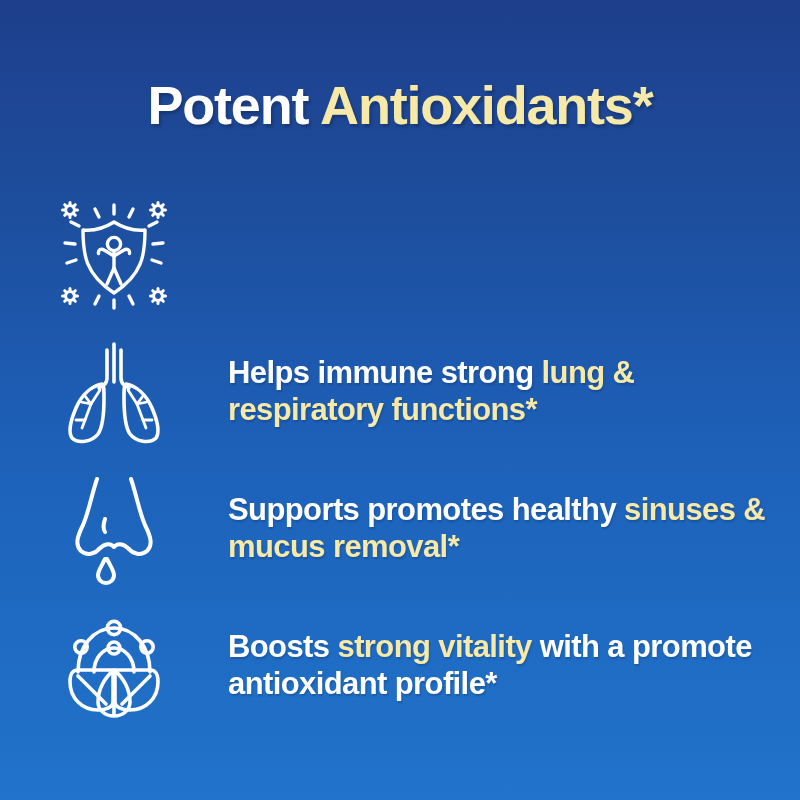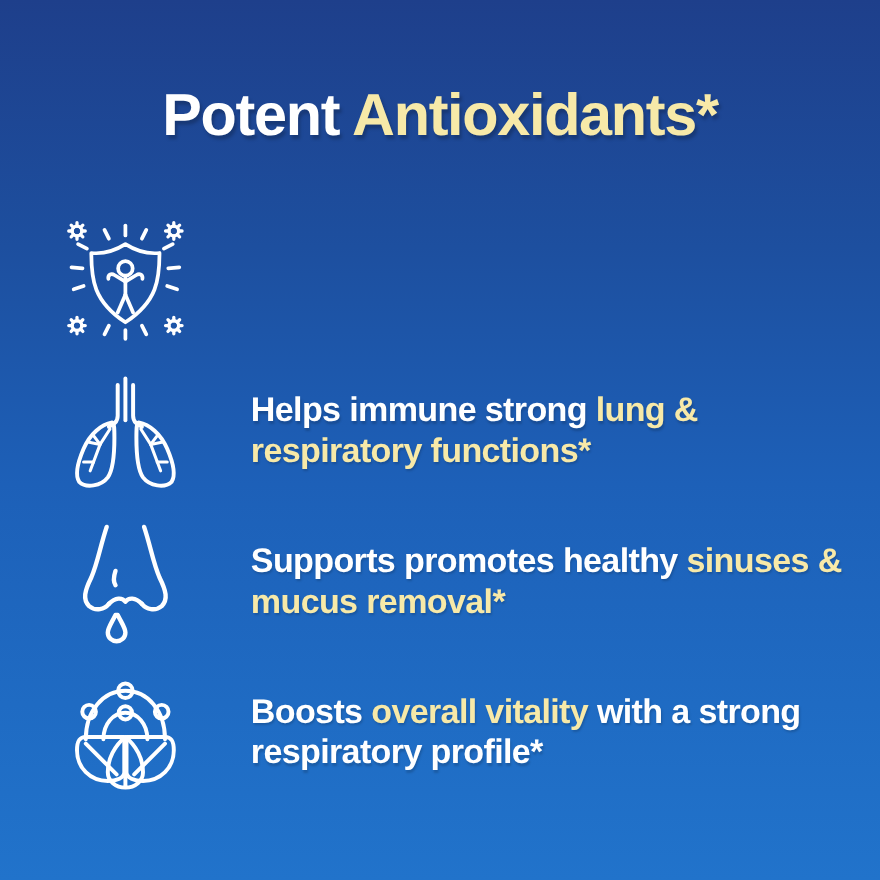--- a/index.html
+++ b/index.html
@@ -231,18 +231,18 @@
 
           <path d="M59 56 L94 56 C100 56 102 60 102 68 C102 84 90 96 74 96 C66 96 59 93 59 88 Z"></path>
           <path d="M94 62 L66 90"></path>
 
           <path d="M58 56 C48 64 42 76 42 88 C42 96 49 102 58 102 C67 102 74 96 74 88
                    C74 76 68 64 58 56 Z"></path>
           <path d="M58 62 L58 100"></path>
         </svg>
       </div>
       <div class="text-cell">
-        <p class="benefit-text"><span>Boosts </span><span class="hl">overall vitality</span><span> with a strong respiratory profile*</span></p>
+        <p class="benefit-text"><span>Boosts </span><span class="hl">strong vitality</span><span> with a promote antioxidant profile*</span></p>
       </div>
     </div>
 
   </div>
 </div>
 
 </body></html>

